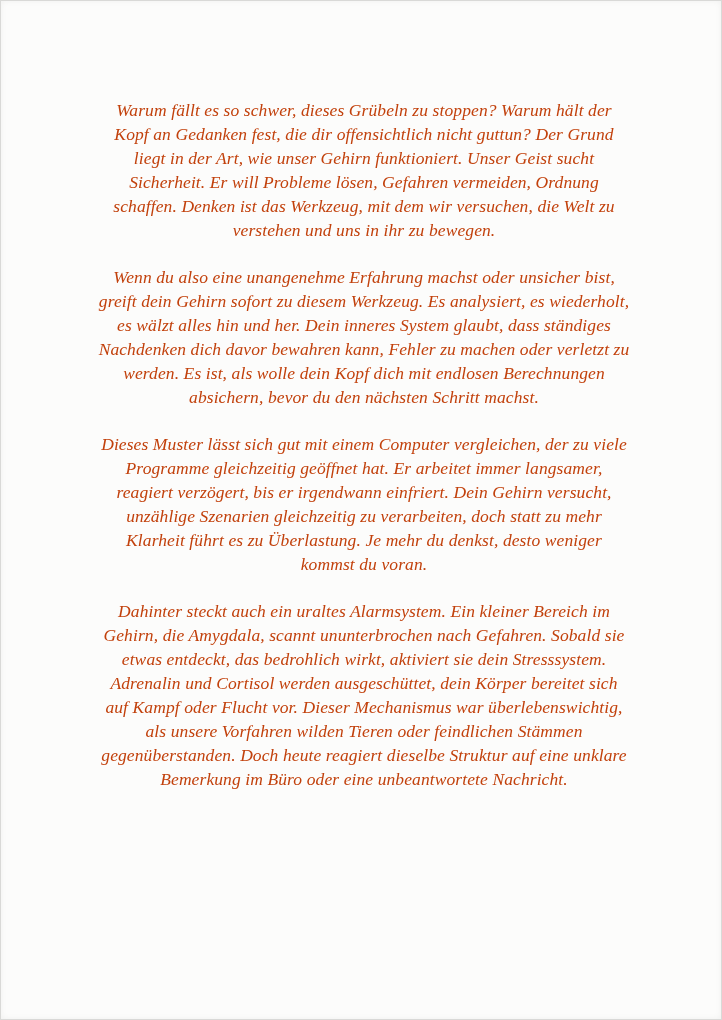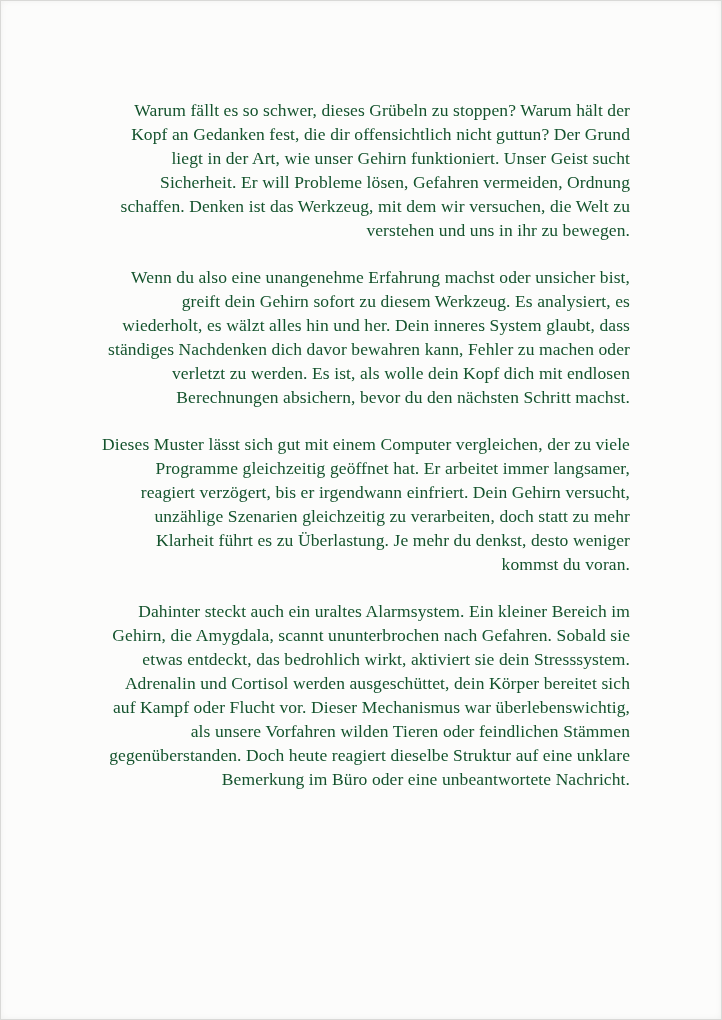--- a/index.html
+++ b/index.html
@@ -23,24 +23,25 @@
     position: absolute;
     inset: 0;
     box-shadow: inset 0 0 6px rgba(0,0,0,0.05);
     pointer-events: none;
   }
   .text-block {
     position: absolute;
     top: 97px;
     left: 97px;
     width: 532px;
-    color: #14532d;
+    color: #c2410c;
     font-size: 17.5px;
     line-height: 24px;
-    text-align: right;
+    text-align: center;
+    font-style: italic;
   }
   .text-block p {
     margin: 0 0 23px 0;
     letter-spacing: 0.1px;
   }
   .text-block p:last-child {
     margin-bottom: 8px;
   }
 </style>
 </head>

